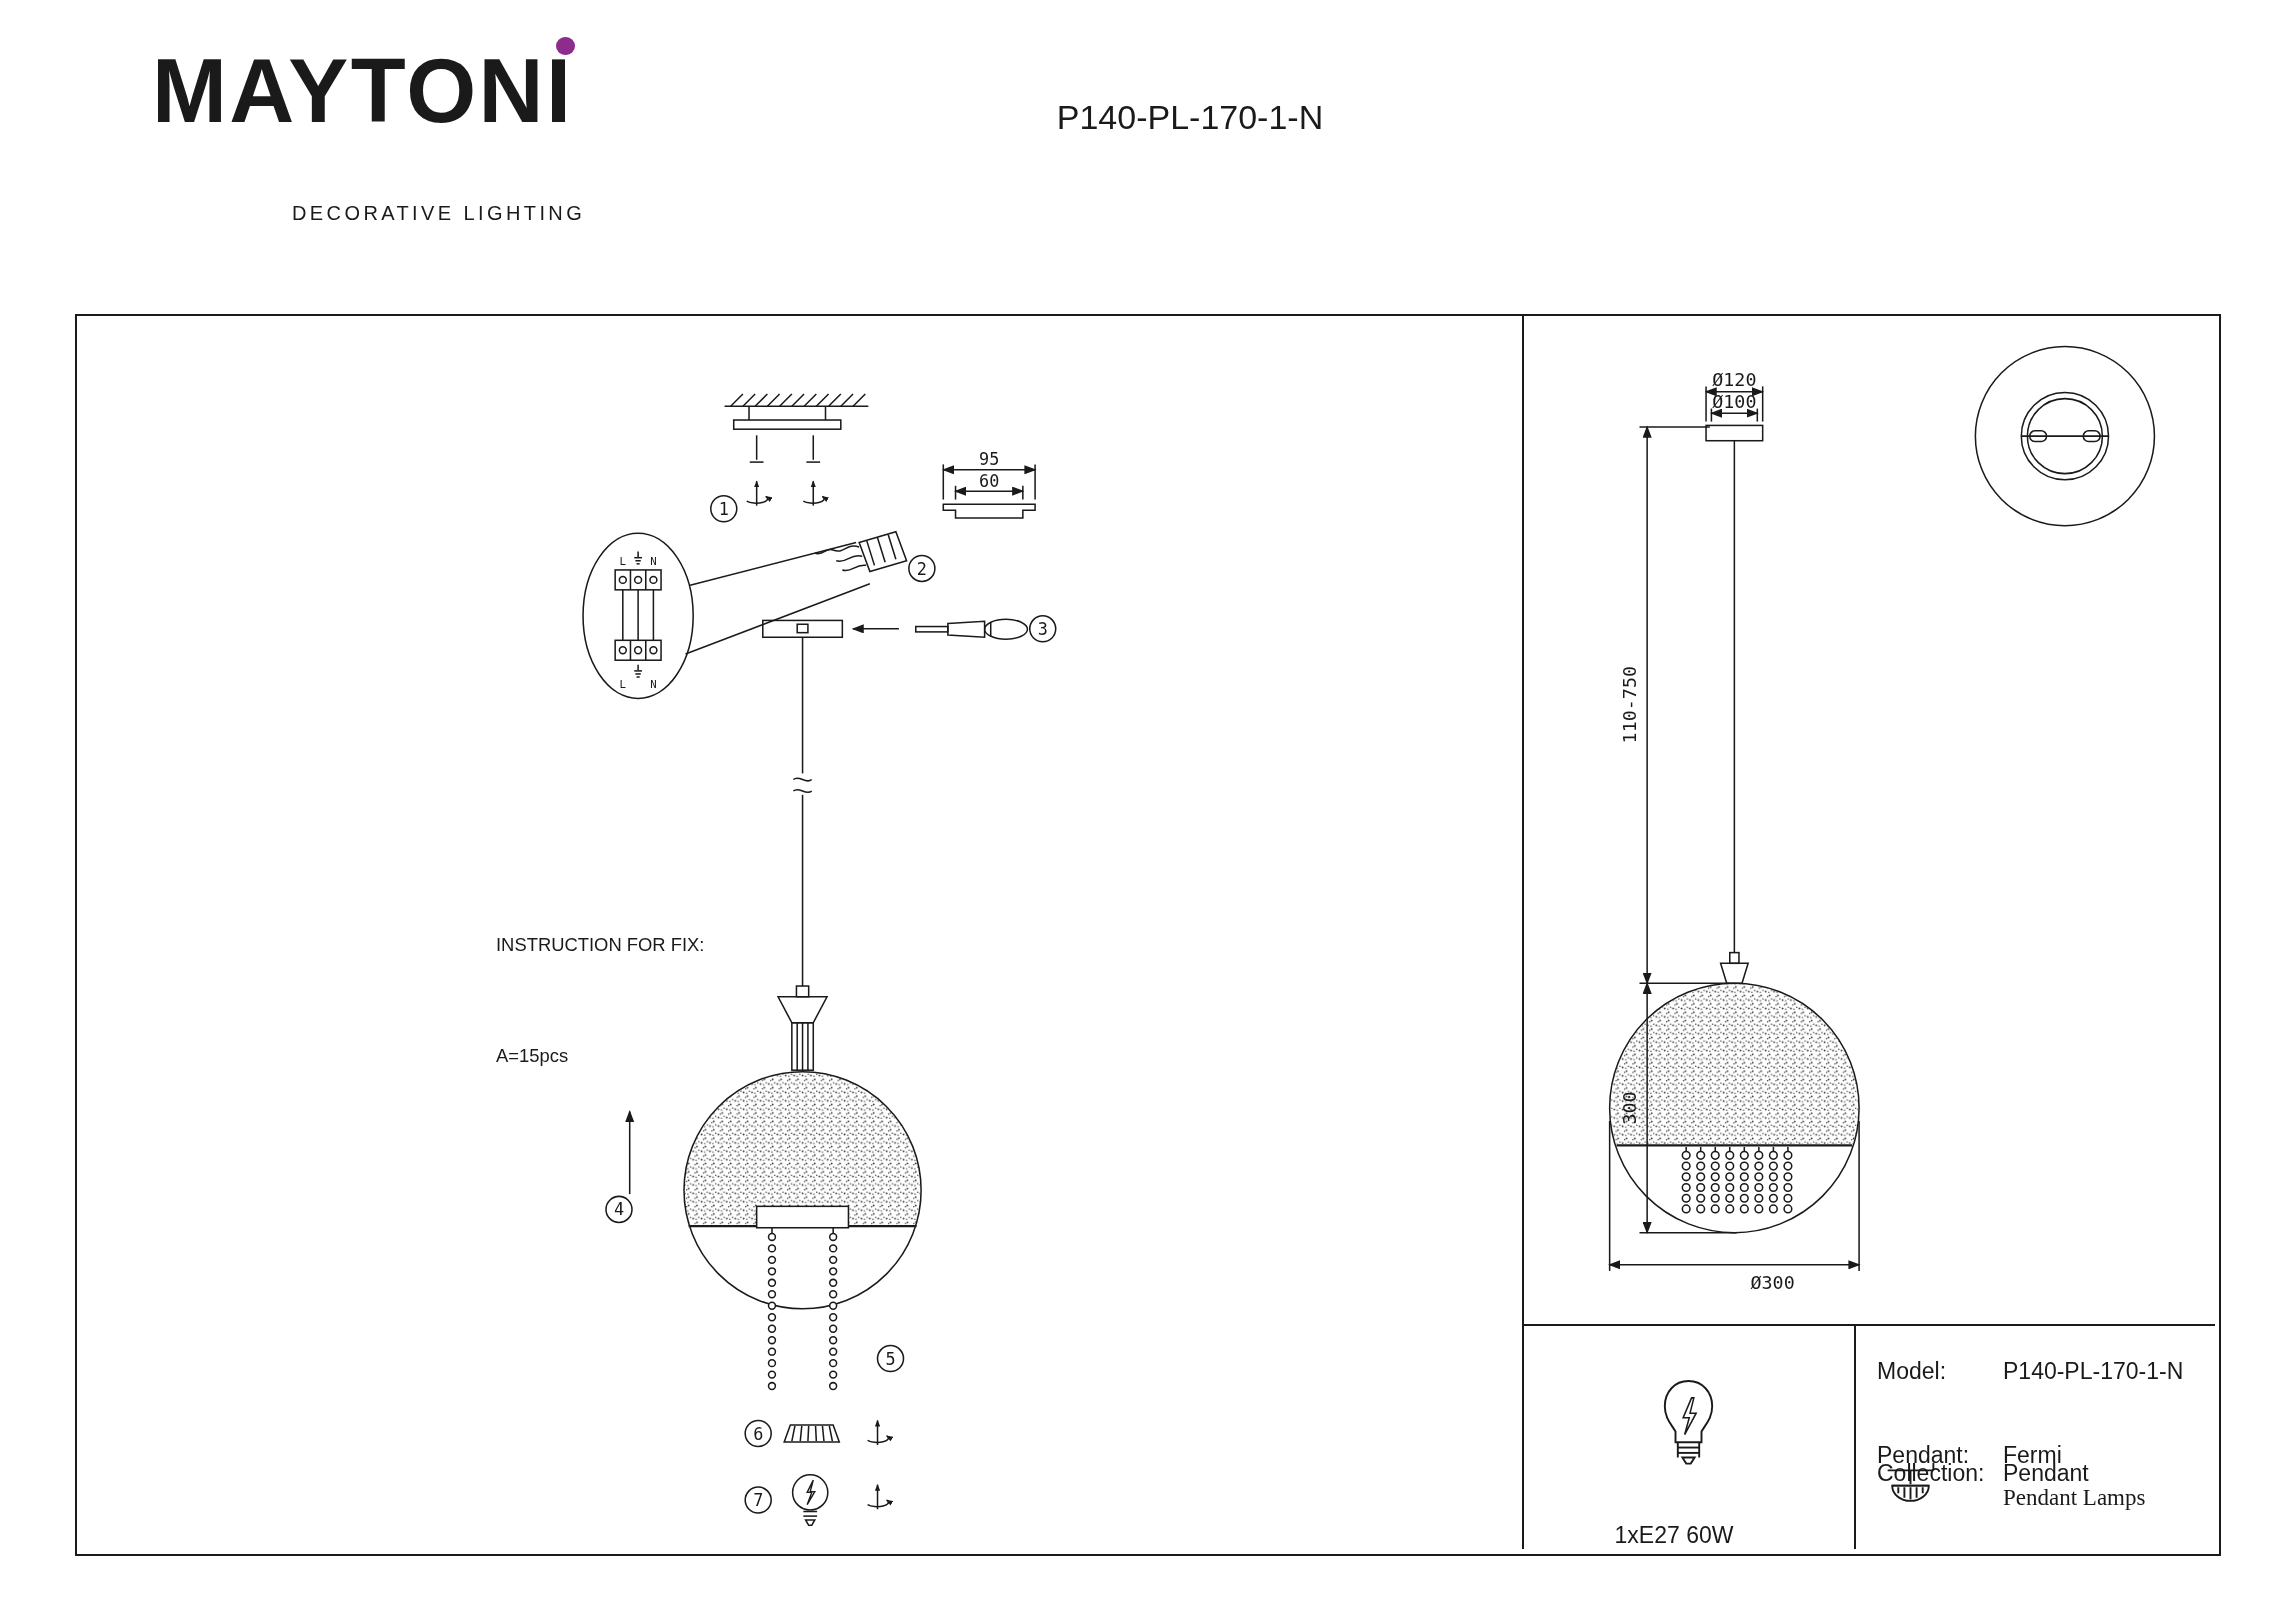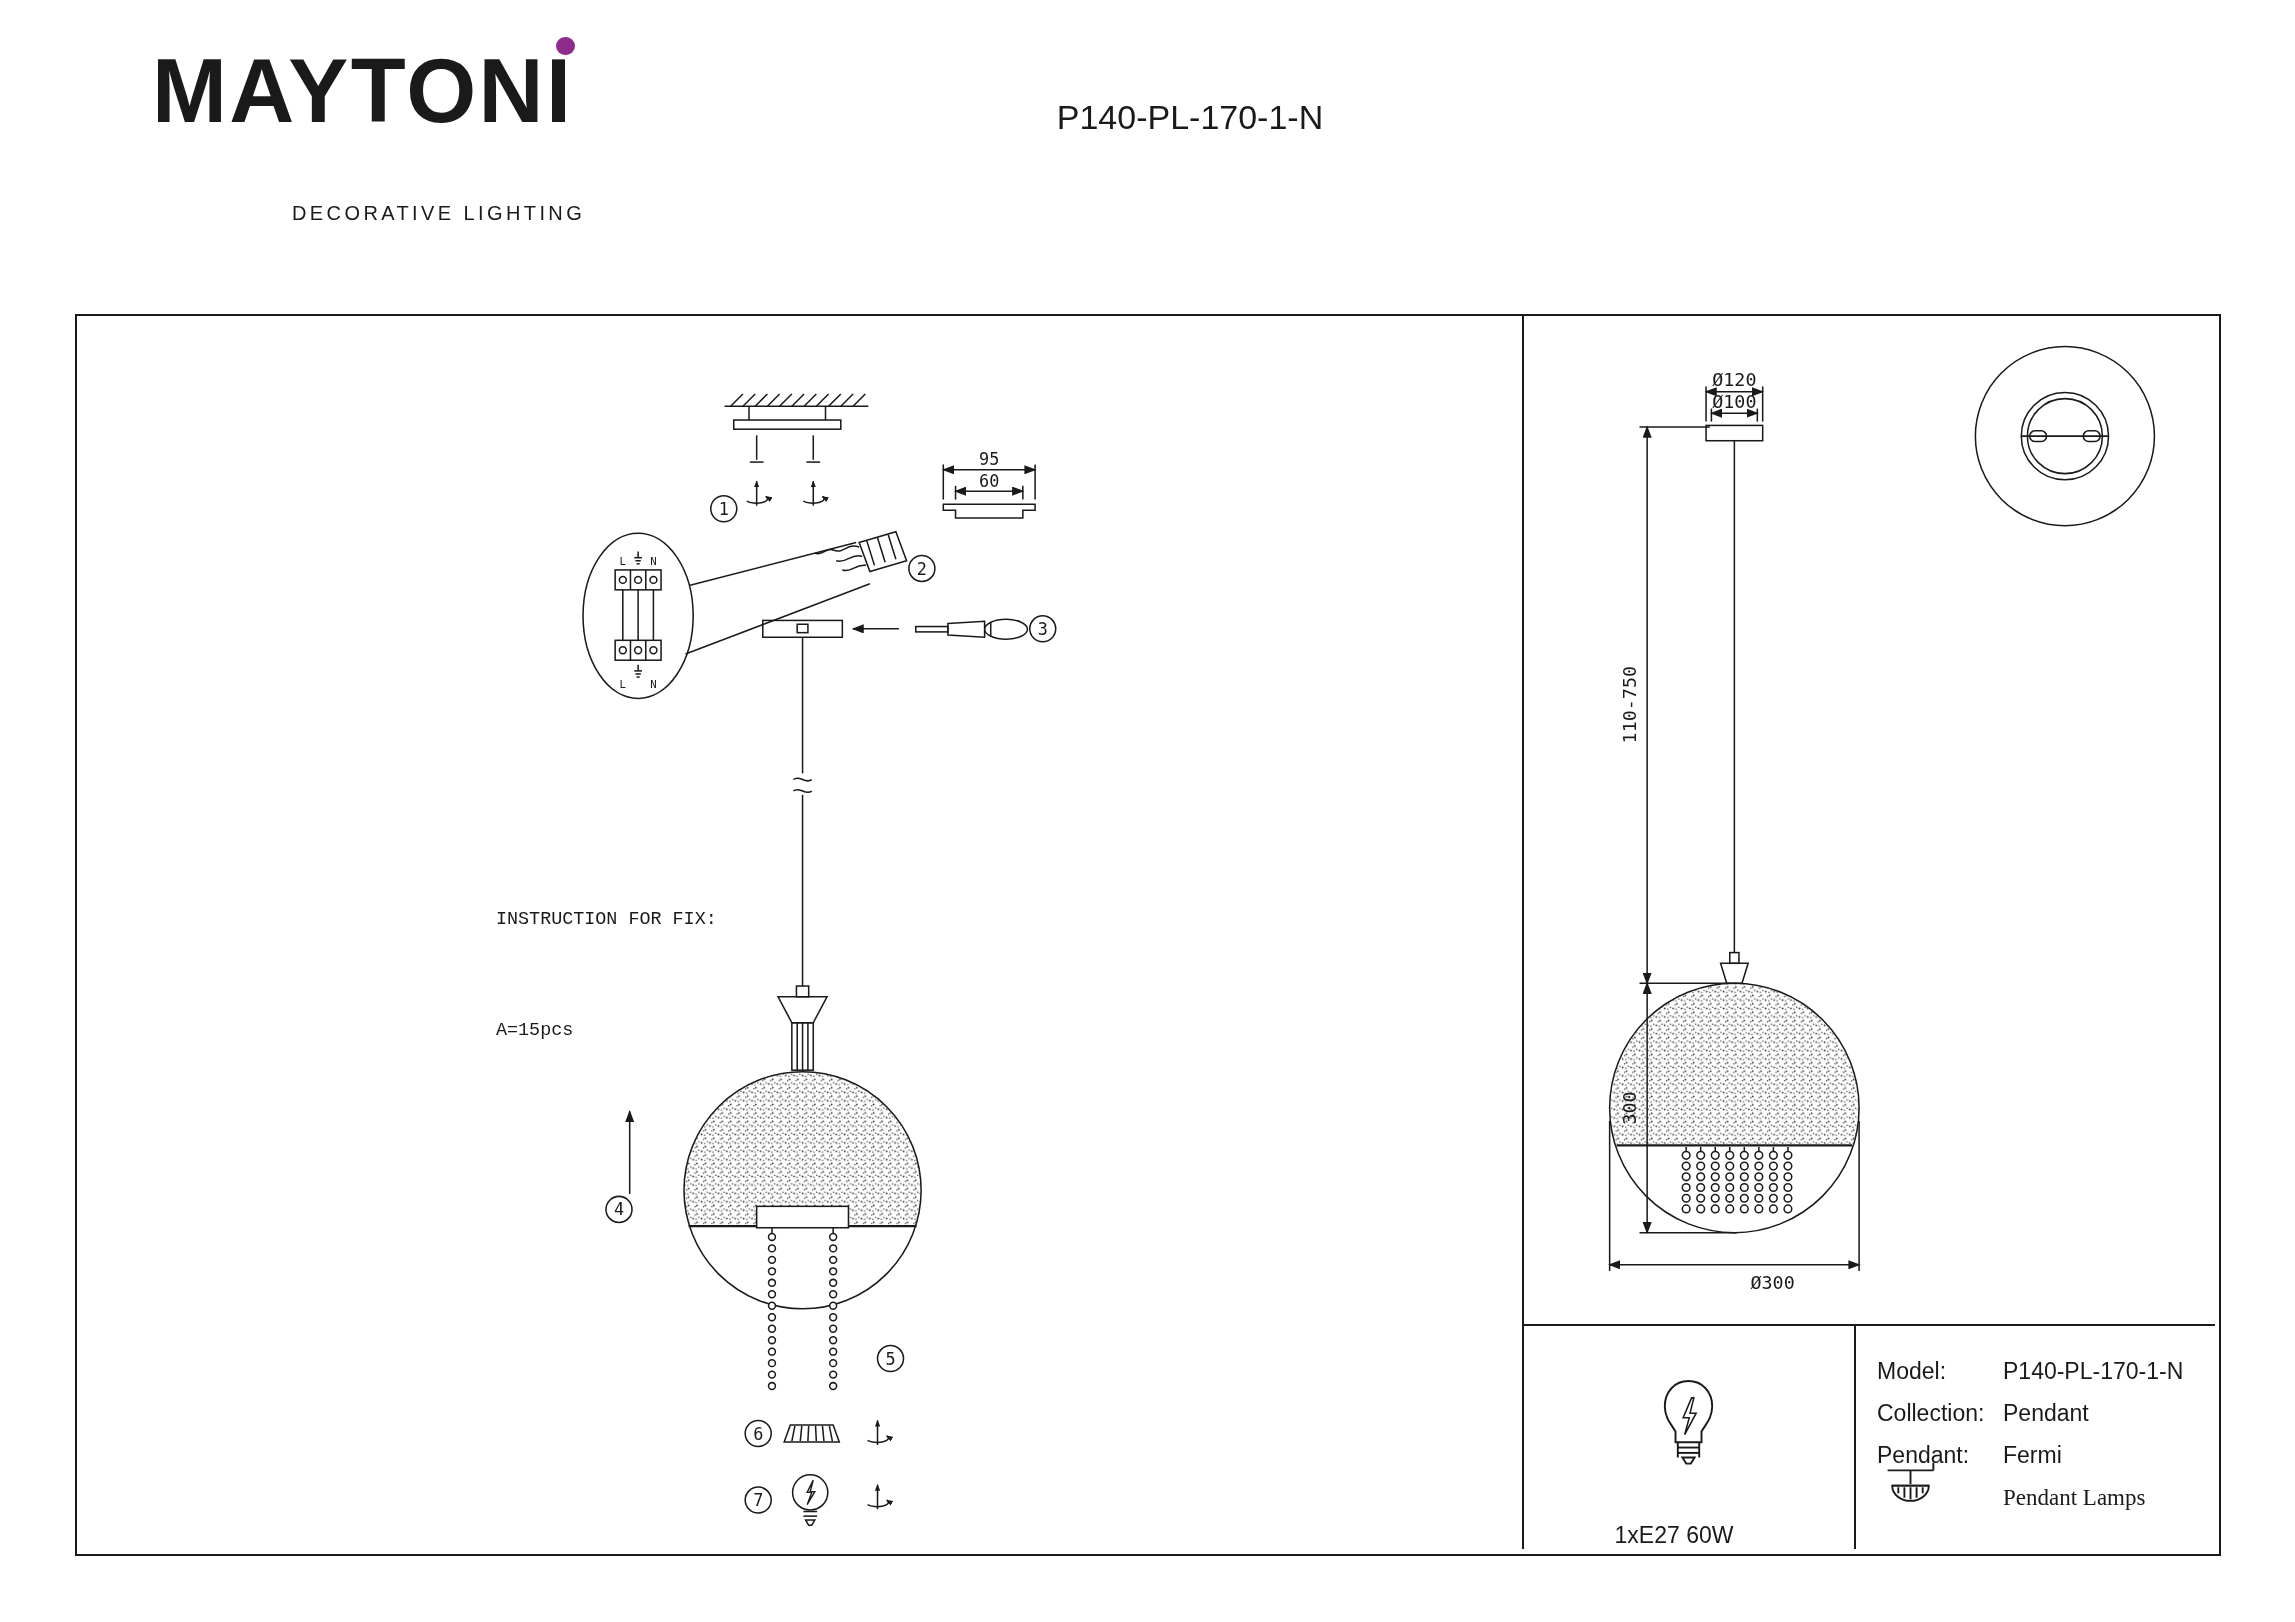--- a/index.html
+++ b/index.html
@@ -10,21 +10,21 @@
   svg text{font-family:"DejaVu Sans Mono",monospace;fill:#1a1a1a;stroke:none;}
   .brand{left:152px;top:46px;}
   .brand-name{font-size:90px;font-weight:bold;letter-spacing:2.3px;line-height:1;position:relative;display:inline-block;}
   .brand-dot{position:absolute;top:-9.2px;right:-1.5px;width:18.4px;height:18.4px;border-radius:50%;background:#8E2C8E;}
   .brand-tagline{left:292px;top:202px;font-size:20px;letter-spacing:3.4px;}
   .title-block{left:880px;top:89px;width:620px;text-align:center;}
   .doc-title{font-size:57px;font-weight:normal;}
   .doc-model{font-size:34px;margin-top:9.2px;}
   .main-box{left:75px;top:314px;width:2142px;height:1238px;border:2.3px solid #1a1a1a;}
   .divider{background:#1a1a1a;}
-  .fix-note{left:419px;top:511px;font-family:Liberation Mono, monospace;font-size:18.4px;line-height:37px;white-space:pre;}
+  .fix-note{left:419px;top:536px;font-family:Liberation Sans, sans-serif;font-size:18.4px;line-height:37px;white-space:pre;}
   .lamp-label{left:1447px;top:1206px;width:300px;text-align:center;font-size:23px;}
   .spec-row{left:1800px;display:flex;font-size:23px;}
   .spec-label{flex:0 0 126px;width:126px;}
   .series-extra{left:1926px;top:1169px;font-size:23px;font-family:Liberation Serif, serif;}
 </style>
 </head>
 <body>
 
 <div class="abs brand">
   <div class="brand-name">MAYTONI</div><span class="brand-dot"></span>
@@ -313,21 +313,21 @@
       <line x1="59" y1="84" x2="59" y2="104"></line>
       <path d="M37,104 L53,104 L48,112 L42,112 Z"></path>
     </g>
   </svg>
   <div class="abs lamp-label">1xE27 60W</div>
 
   <div class="abs spec-row" style="top:1042px">
     <span class="spec-label">Model:</span>
     <span class="spec-value">P140-PL-170-1-N</span>
   </div>
-  <div class="abs spec-row" style="top:1084px">
+  <div class="abs spec-row" style="top:1144px">
     <span class="spec-label">Collection:</span>
     <span class="spec-value">Pendant</span>
   </div>
   <div class="abs spec-row" style="top:1126px">
     <span class="spec-label">Pendant:</span>
     <span class="spec-value">Fermi</span>
   </div>
 
   <svg class="abs" style="left:1803px;top:1145px" width="61" height="60" viewBox="0 0 80 78">
     <g fill="none" stroke="#1a1a1a" stroke-width="2.5">

